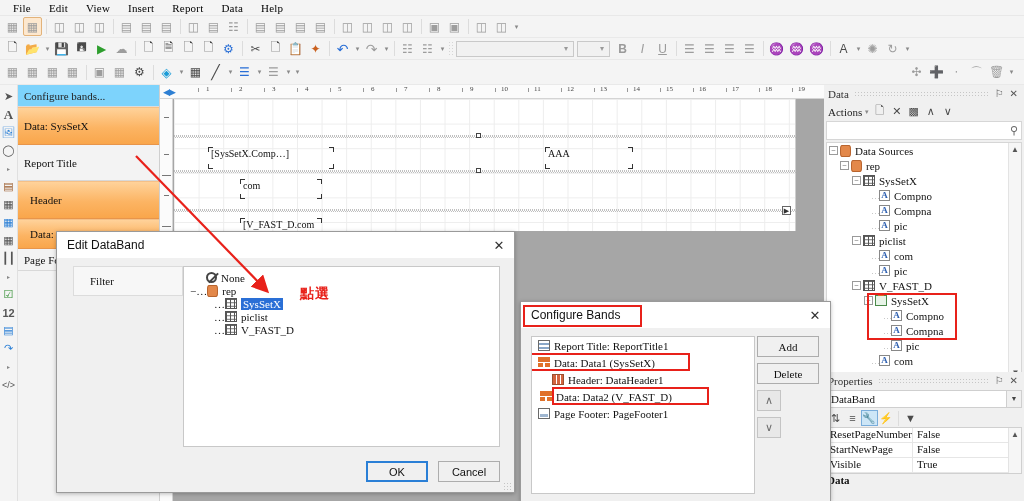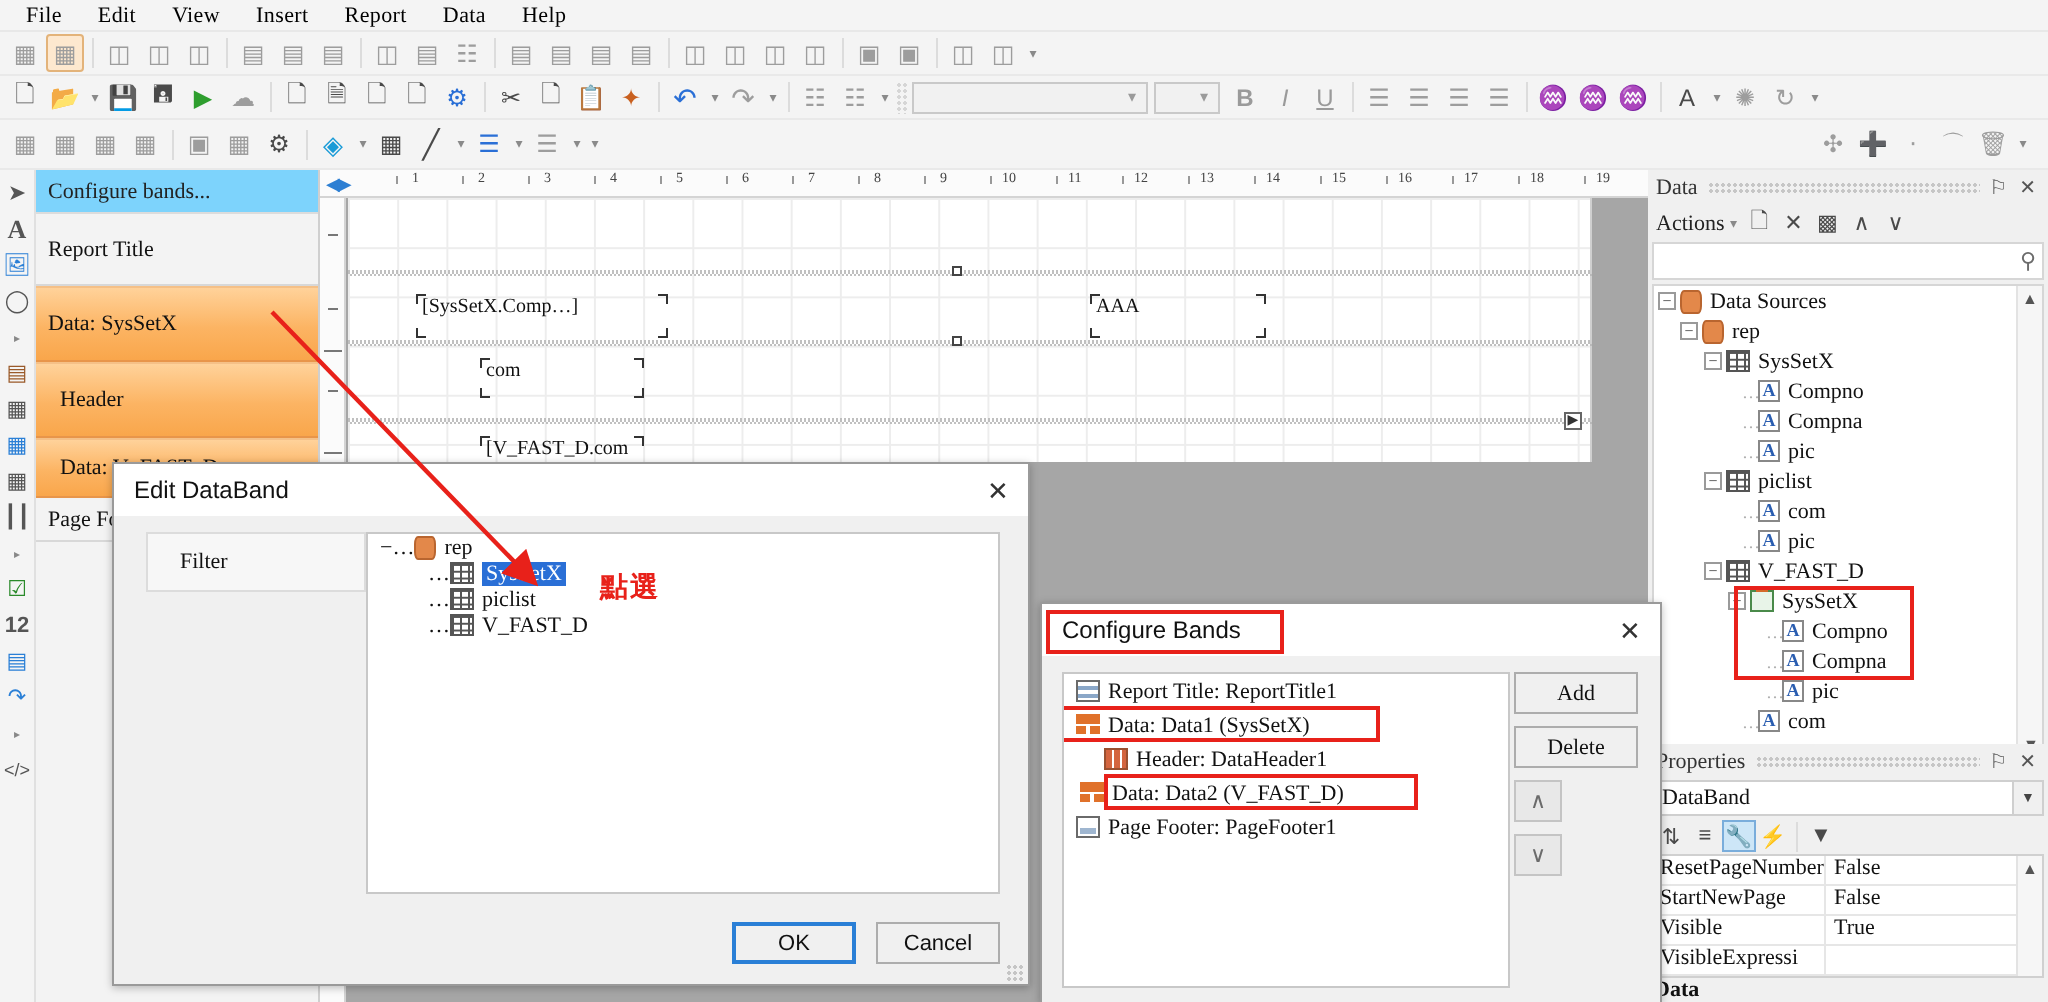--- a/index.html
+++ b/index.html
@@ -410,22 +410,22 @@
     <div class="ltool" style="color:#2a7fd6;">▤</div>
     <div class="ltool" style="color:#2a7fd6;">↷</div>
     <div class="ltool">
         <span class="minicaret">▸</span>
       </div>
     <div class="ltool" style="font-size:9px;">&lt;/&gt;</div>
   </div>
 
   <div class="bandpanel">
     <div class="configbands">Configure bands...</div>
+    <div class="bandlbl band-orange band-data1">Data: SysSetX</div>
     <div class="bandlbl band-title">Report Title</div>
-    <div class="bandlbl band-orange band-data1">Data: SysSetX</div>
     <div class="bandlbl band-orange band-header">Header</div>
     <div class="bandlbl band-orange band-data2">Data: V_FAST_D</div>
     <div class="bandlbl band-footer">Page Fo</div>
   </div>
 
   <div class="canvaswrap">
     <div class="ruler">
       <div class="rulerNav">◀▶</div>
       <div class="rtick" style="left:46px">1</div>
       <div class="rtick" style="left:79px">2</div>
@@ -659,43 +659,43 @@
         <span class="pv">False</span>
       </div>
       <div class="proprow">
         <span class="pk">StartNewPage</span>
         <span class="pv">False</span>
       </div>
       <div class="proprow">
         <span class="pk">Visible</span>
         <span class="pv">True</span>
       </div>
-      <div class="proprow">
-        <span class="pk">VisibleExpressi</span>
-        <span class="pv"></span>
-      </div>
       <div class="scrollv">
         <div class="arr">▲</div>
       </div>
     </div>
     <div class="propgroup">Data</div>
   </div>
 
   <div class="dialog" id="editDataBand">
     <div class="dlg-title">
       <span>Edit DataBand</span>
       <span class="x">✕</span>
     </div>
 
     <div class="edb-body">
       <div class="edb-tabs">
         <div class="edb-tab">Filter</div>
       </div>
 
       <div class="edb-tree">
+        <div class="dtn" style="padding-left:22px; margin-top:4px;">
+          <span class="none-ico"></span>
+          <span>None</span>
+        </div>
         <div class="dtn" style="padding-left:6px;">
           <span class="exp">−</span>
           <span class="dots">…</span>
           <span class="ico-db"></span>
           <span>rep</span>
         </div>
         <div class="dtn" style="padding-left:30px;">
           <span class="dots">…</span>
           <span class="ico-tbl"></span>
           <span class="sel-blue">SysSetX</span>

